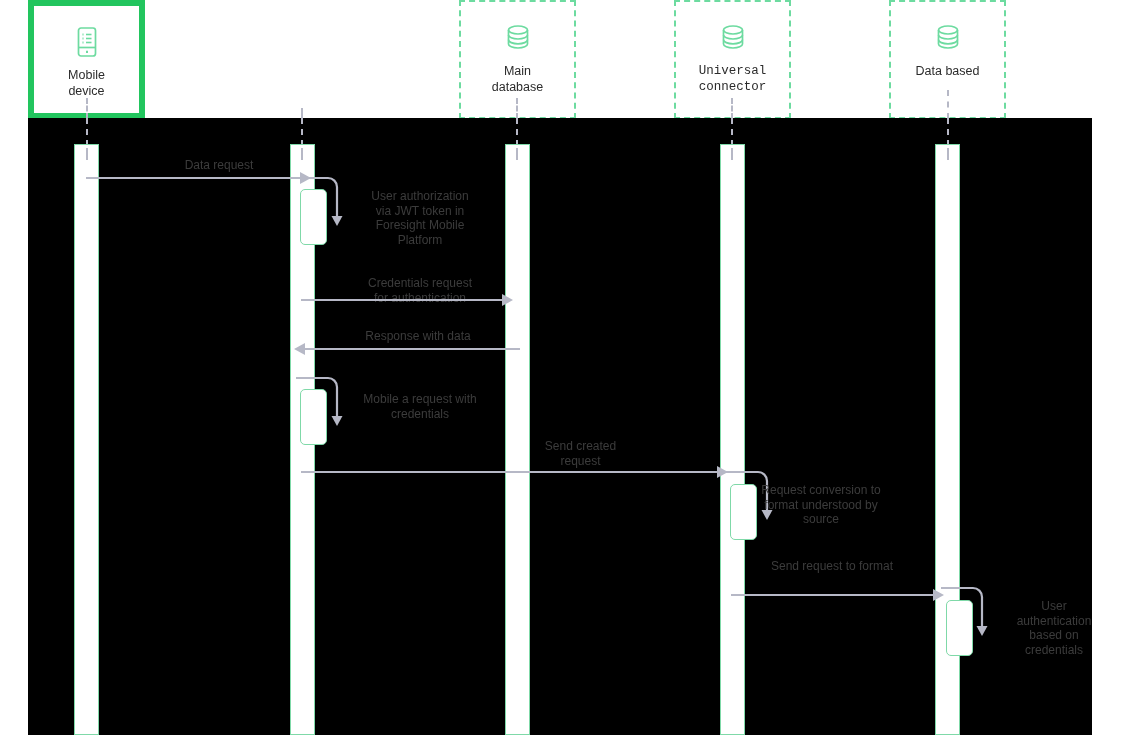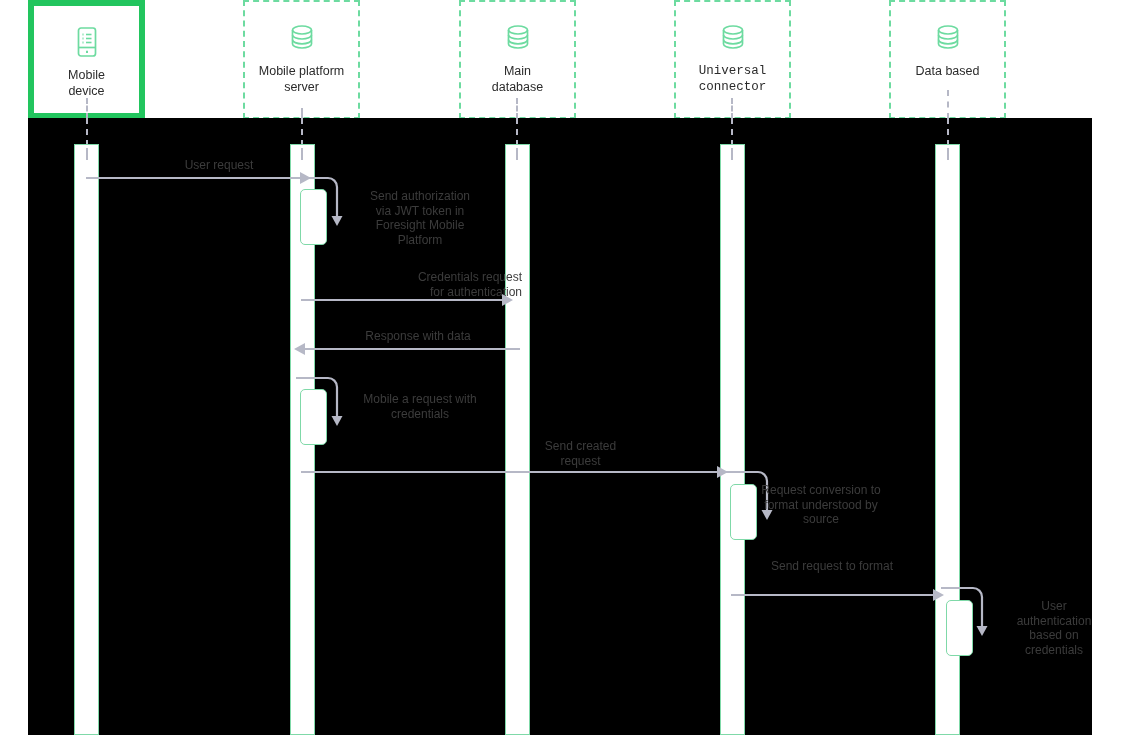--- a/index.html
+++ b/index.html
@@ -132,32 +132,20 @@
         <line x1="10.5" y1="16.5" x2="11.5" y2="16.5" stroke-width="2.2"></line>
         <line x1="14" y1="16.5" x2="19.5" y2="16.5" stroke-width="1.6"></line>
         <line x1="6.5" y1="21.5" x2="23.5" y2="21.5"></line>
         <line x1="14" y1="25.8" x2="16" y2="25.8" stroke-width="2.2"></line>
       </svg>
     </span>
     <span class="p-label">Mobile
 device</span>
   </div>
 
-  <div class="participant dashed" style="left:243px;">
-    <span class="p-icon">
-      <svg viewBox="0 0 30 34" width="30" height="34" fill="none" stroke="#6ddba0" stroke-width="1.7">
-        <ellipse cx="15" cy="8" rx="9.5" ry="4"></ellipse>
-        <path d="M5.5 8 v14 a9.5 4 0 0 0 19 0 V8"></path>
-        <path d="M5.5 13 a9.5 4 0 0 0 19 0"></path>
-        <path d="M5.5 17.8 a9.5 4 0 0 0 19 0"></path>
-      </svg>
-    </span>
-    <span class="p-label">Mobile platform
-server</span>
-  </div>
 
   <div class="participant dashed" style="left:459px;">
     <span class="p-icon">
       <svg viewBox="0 0 30 34" width="30" height="34" fill="none" stroke="#6ddba0" stroke-width="1.7">
         <ellipse cx="15" cy="8" rx="9.5" ry="4"></ellipse>
         <path d="M5.5 8 v14 a9.5 4 0 0 0 19 0 V8"></path>
         <path d="M5.5 13 a9.5 4 0 0 0 19 0"></path>
         <path d="M5.5 17.8 a9.5 4 0 0 0 19 0"></path>
       </svg>
     </span>
@@ -209,35 +197,35 @@
     <div class="activation" style="left:477px; top:26px; width:25px; height:591px;"></div>
     <div class="activation" style="left:692px; top:26px; width:25px; height:591px;"></div>
     <div class="activation" style="left:907px; top:26px; width:25px; height:591px;"></div>
 
     <div class="lifeline" style="left:58px;  top:30px; height:12px;"></div>
     <div class="lifeline" style="left:273px; top:30px; height:12px;"></div>
     <div class="lifeline" style="left:488px; top:30px; height:12px;"></div>
     <div class="lifeline" style="left:703px; top:30px; height:12px;"></div>
     <div class="lifeline" style="left:919px; top:30px; height:12px;"></div>
 
-    <div class="msg-label" style="left:76px; top:40px; width:230px;">User request</div>
+    <div class="msg-label" style="left:76px; top:40px; width:230px;">Data request</div>
     <div class="msg-line" style="left:58px; top:59px; width:217px;"></div>
     <div class="arrow-head right" style="left:272px; top:54px;"></div>
 
     <svg class="self-loop" style="left:262px; top:52px;" width="60" height="70" viewBox="0 0 60 70">
       <path d="M6 8 H38 a9 9 0 0 1 9 9 V48" fill="none" stroke="#b6b8c6" stroke-width="2.2"></path>
       <path d="M47 56 l-5.5 -10 h11 Z" fill="#b6b8c6"></path>
     </svg>
     <div class="activation nested" style="left:272px; top:71px; width:27px; height:56px;"></div>
-    <div class="note-label" style="left:318px; top:71px; width:148px;">Send authorization
+    <div class="note-label" style="left:318px; top:71px; width:148px;">User authorization
 via JWT token in
 Foresight Mobile
 Platform</div>
 
-    <div class="msg-label" style="left:290px; top:152px; width:204px;text-align:right;">Credentials request
+    <div class="msg-label" style="left:290px; top:158px; width:204px;">Credentials request
 for authentication</div>
     <div class="msg-line" style="left:273px; top:181px; width:204px;"></div>
     <div class="arrow-head right" style="left:474px; top:176px;"></div>
 
     <div class="msg-label" style="left:288px; top:211px; width:204px;">Response with data</div>
     <div class="msg-line" style="left:277px; top:230px; width:215px;"></div>
     <div class="arrow-head left" style="left:266px; top:225px;"></div>
 
     <svg class="self-loop" style="left:262px; top:252px;" width="60" height="70" viewBox="0 0 60 70">
       <path d="M6 8 H38 a9 9 0 0 1 9 9 V48" fill="none" stroke="#b6b8c6" stroke-width="2.2"></path>

